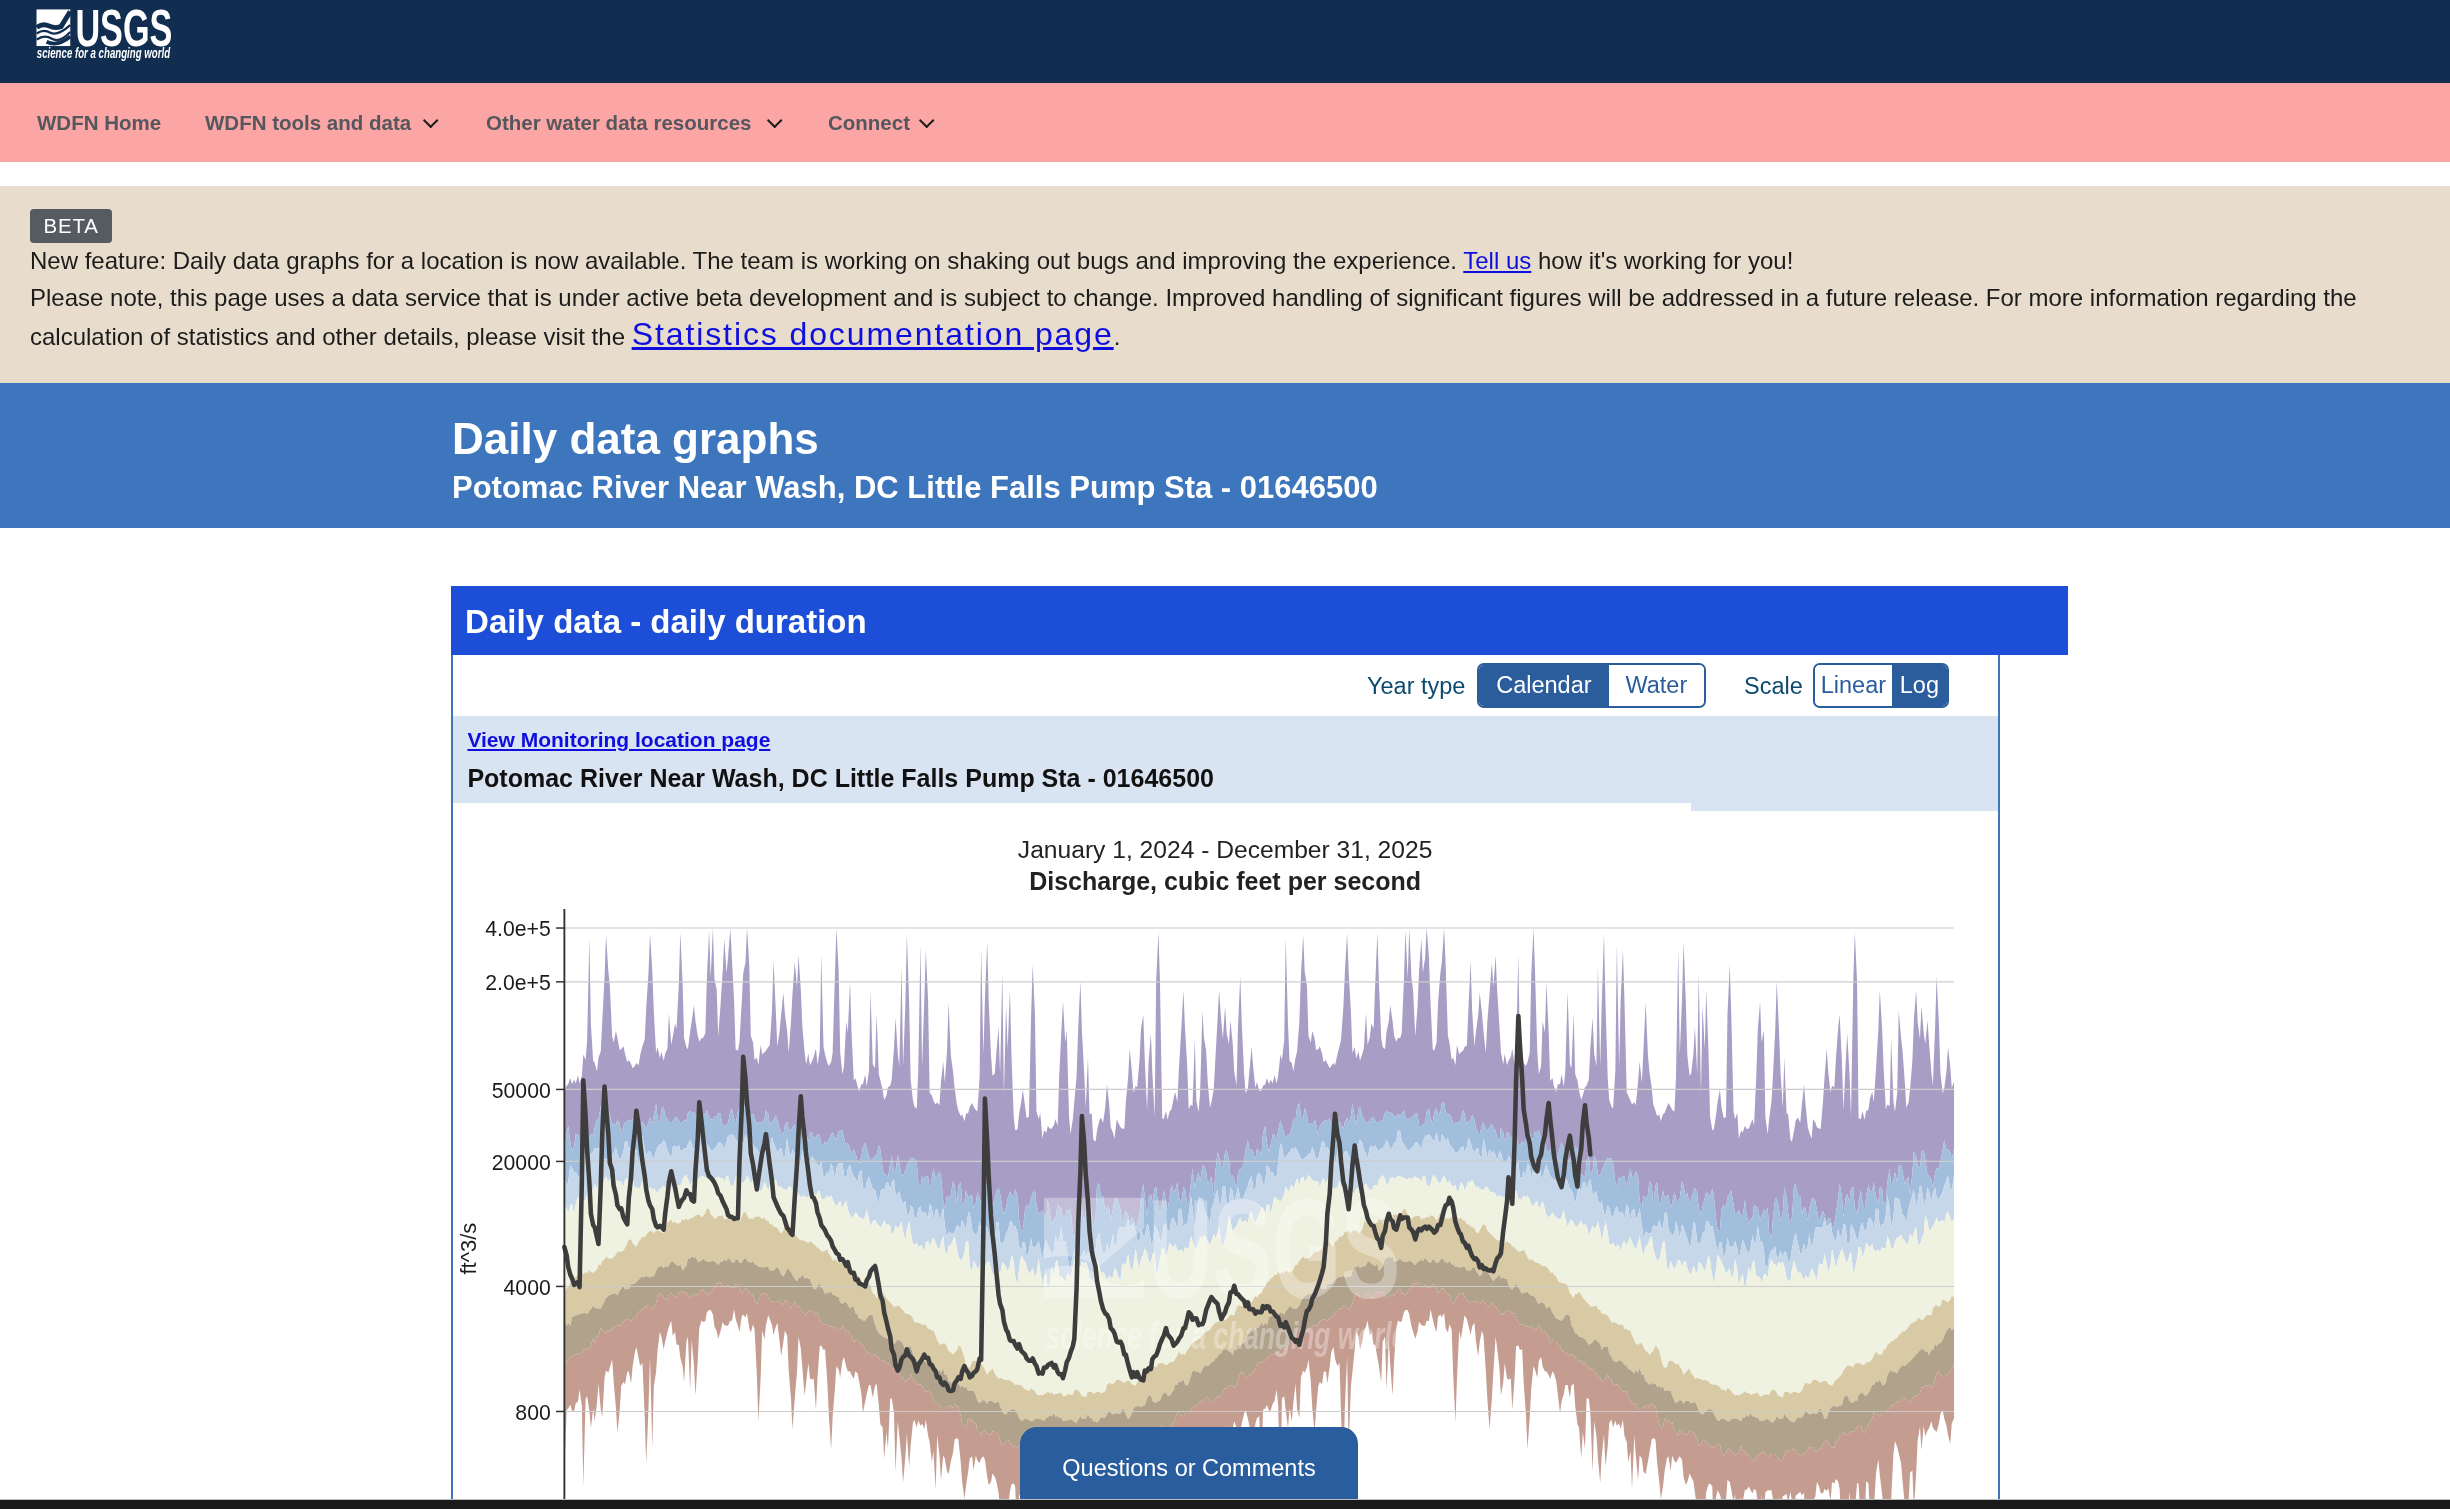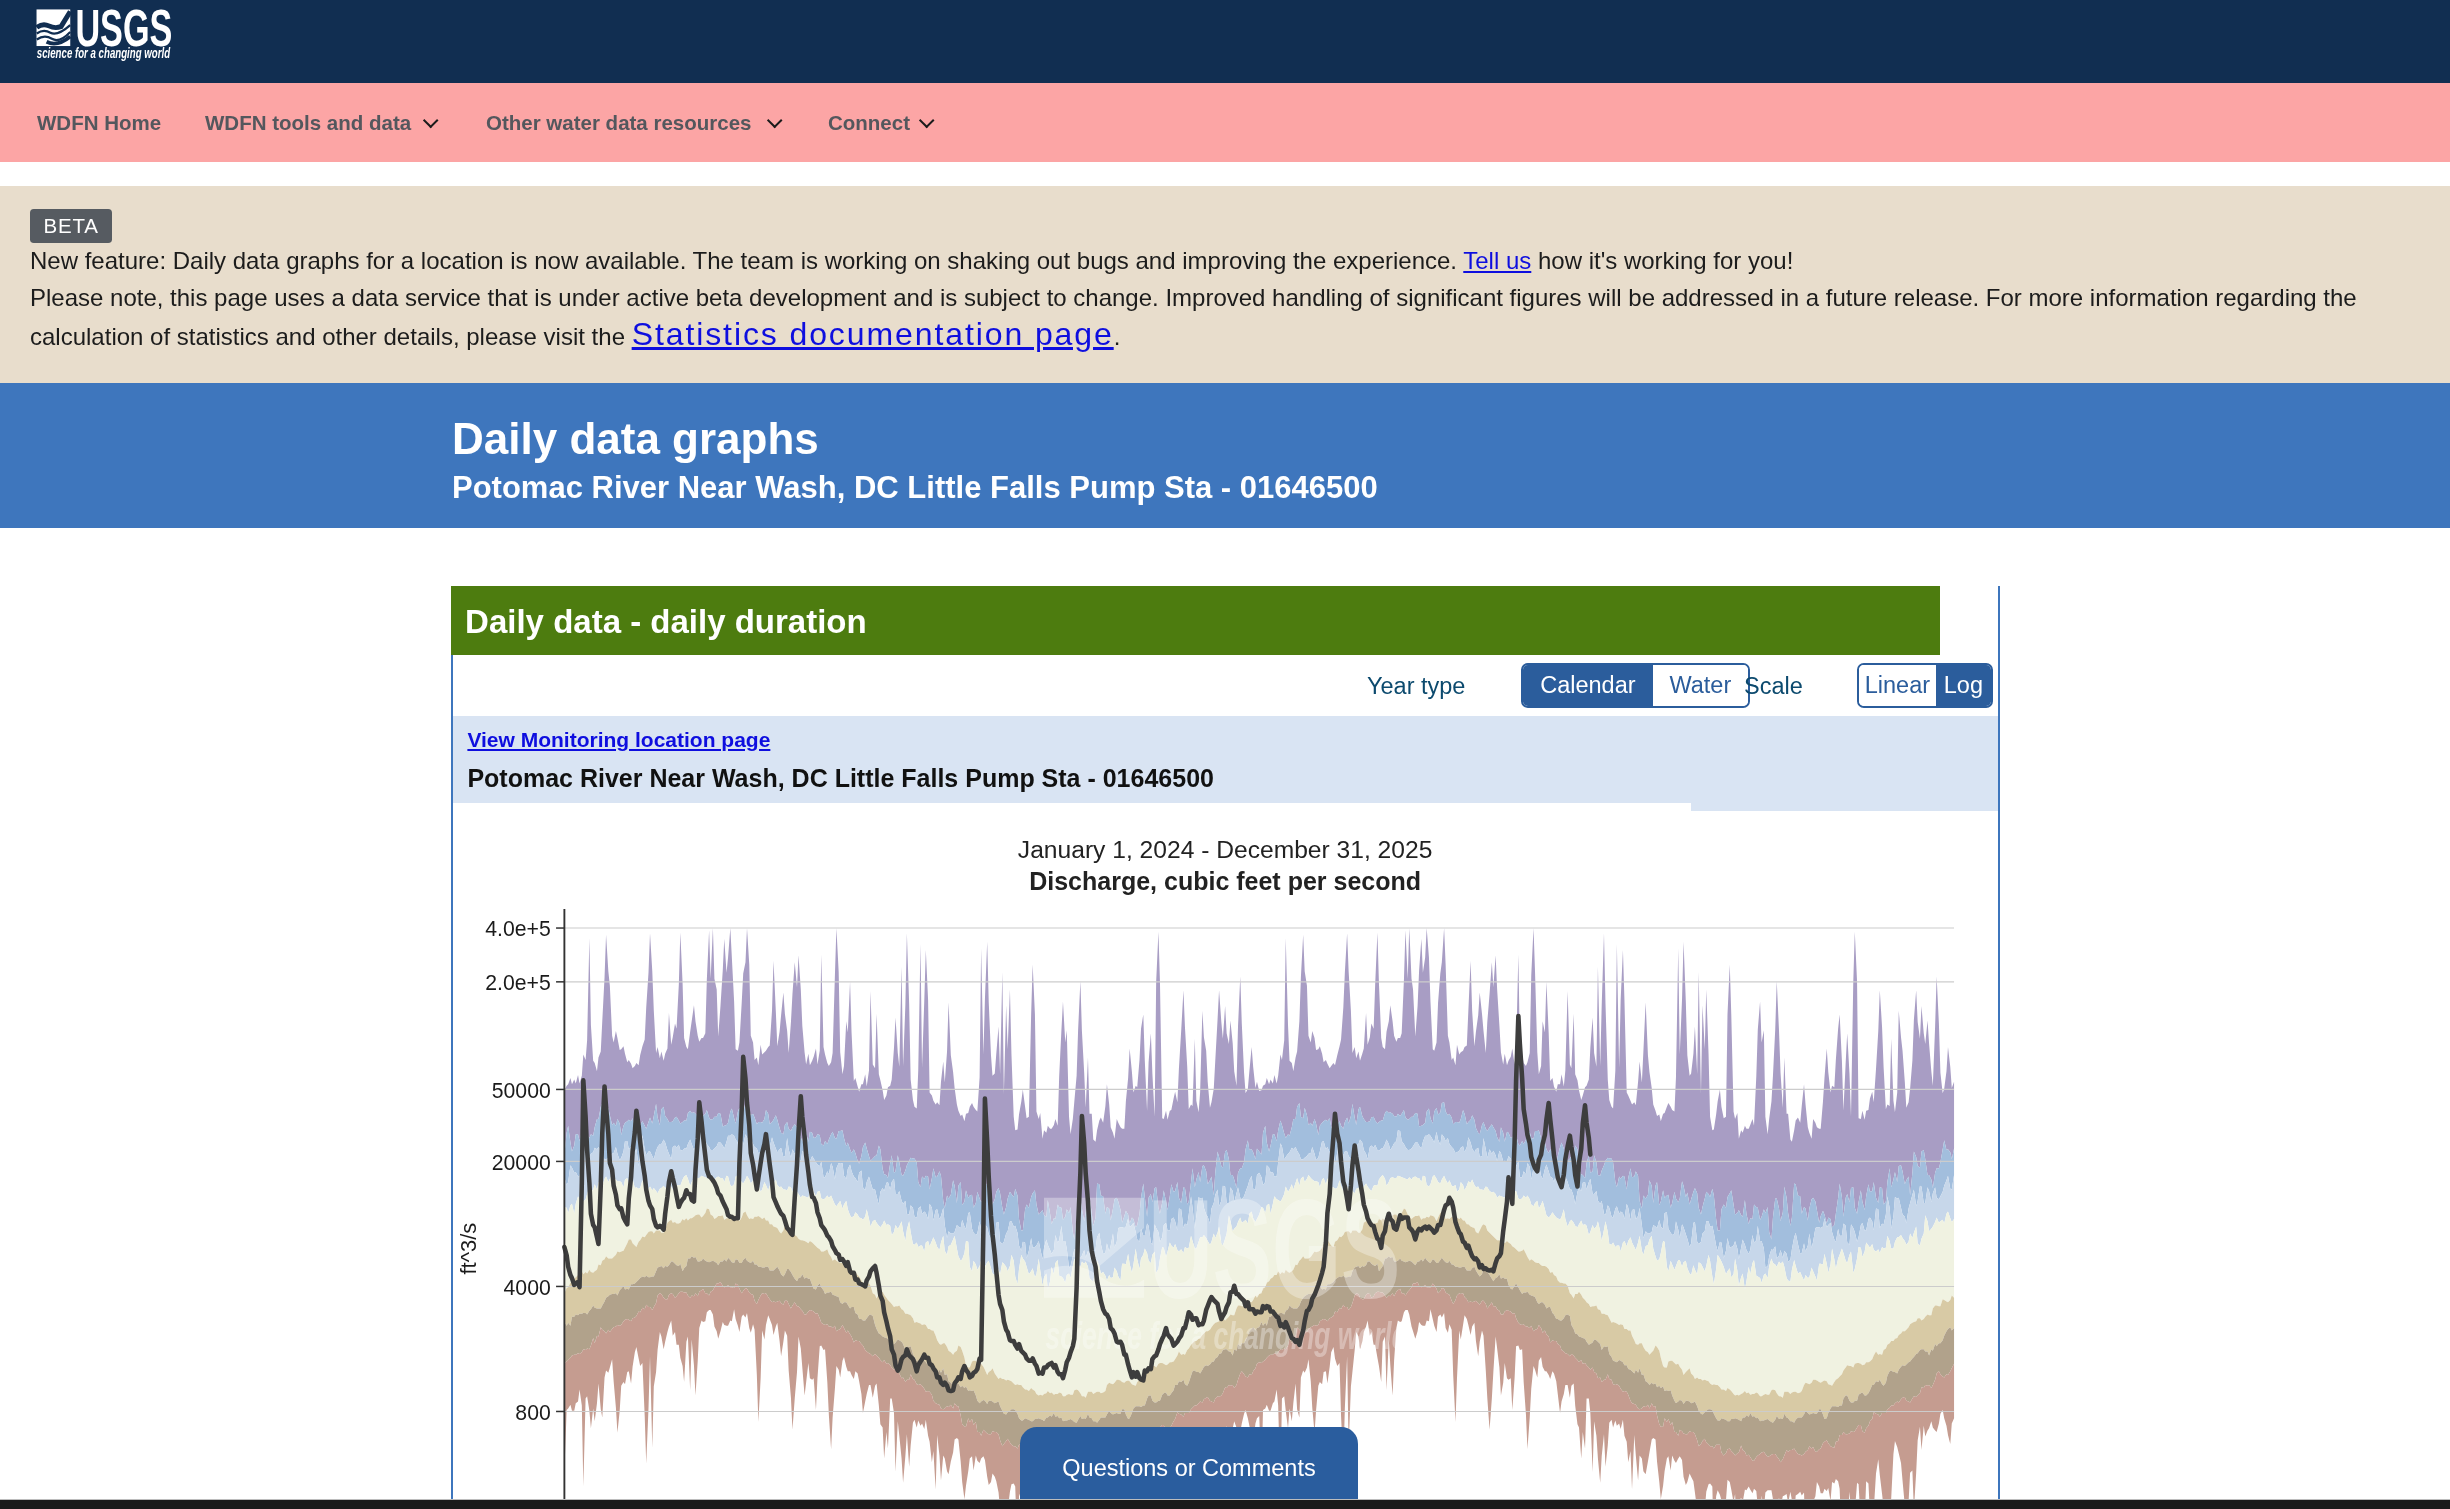--- a/index.html
+++ b/index.html
@@ -14,26 +14,26 @@
   color:#1c1c1c; font-size:24px; }
 .badge { position:absolute; left:30px; top:23px; background:#565b61; color:#fff; font-size:20.5px;
   padding:4.5px 13.6px 5.3px; border-radius:3.8px; letter-spacing:0.8px; }
 .btxt { position:absolute; left:30px; top:56px; line-height:37px; }
 .beta a, .lblue a { color:#0e0edf; }
 .hero { position:absolute; left:0; top:383px; width:2450px; height:145px; background:#3e76bd; color:#fff; }
 .hero h1 { position:absolute; left:452px; top:31px; font-size:44px; font-weight:700; }
 .hero h2 { position:absolute; left:452px; top:87px; font-size:31px; font-weight:700; }
 .card { position:absolute; left:451px; top:586px; width:1549px; height:924px;
   border-left:2.3px solid #3e76bd; border-right:2.3px solid #3e76bd; }
-.cardhdr { position:absolute; left:-2.3px; top:0; width:1489px; height:69px; background:#4d7c0f; }
+.cardhdr { position:absolute; left:-2.3px; top:0; width:1617px; height:69px; background:#1d4ed8; }
 .cardhdr span { position:absolute; left:14.4px; top:16.7px; color:#fff; font-size:33px; font-weight:700; }
 .toolbar { position:absolute; left:0; top:69px; width:1545px; height:61px; background:#fff; }
 .tlabel { position:absolute; font-size:23.5px; color:#0c4a6e; top:18px; }
 .tgl { position:absolute; top:8.3px; height:45px; display:flex; border:2.3px solid #2b5d9c;
-  border-radius:6.8px; overflow:hidden; font-size:23.5px;margin-left:44px; }
+  border-radius:6.8px; overflow:hidden; font-size:23.5px; }
 .tgl div { display:flex; align-items:center; justify-content:center; }
 .tgl .on { background:#2b5d9c; color:#fff; }
 .tgl .off { background:#fff; color:#2b5d9c; }
 .lblue { position:absolute; left:0; top:130px; width:1545px; height:95px; background:#d9e4f3; }
 .lblue a { font-size:21px; font-weight:700; position:absolute; left:14.4px; top:12px; }
 .lblue b { font-size:25px; color:#111; position:absolute; left:14.4px; top:48px; }
 .chartwrap { position:absolute; left:0; top:217px; width:1238px; height:707px; background:#fff; }
 .qbtn { position:absolute; left:1020px; top:1427px; width:338px; height:83px; background:#2a5d9e;
   border-radius:16.7px 16.7px 0 0; color:#fff; font-size:23.5px; display:flex; align-items:center;
   justify-content:center; z-index:5; }

